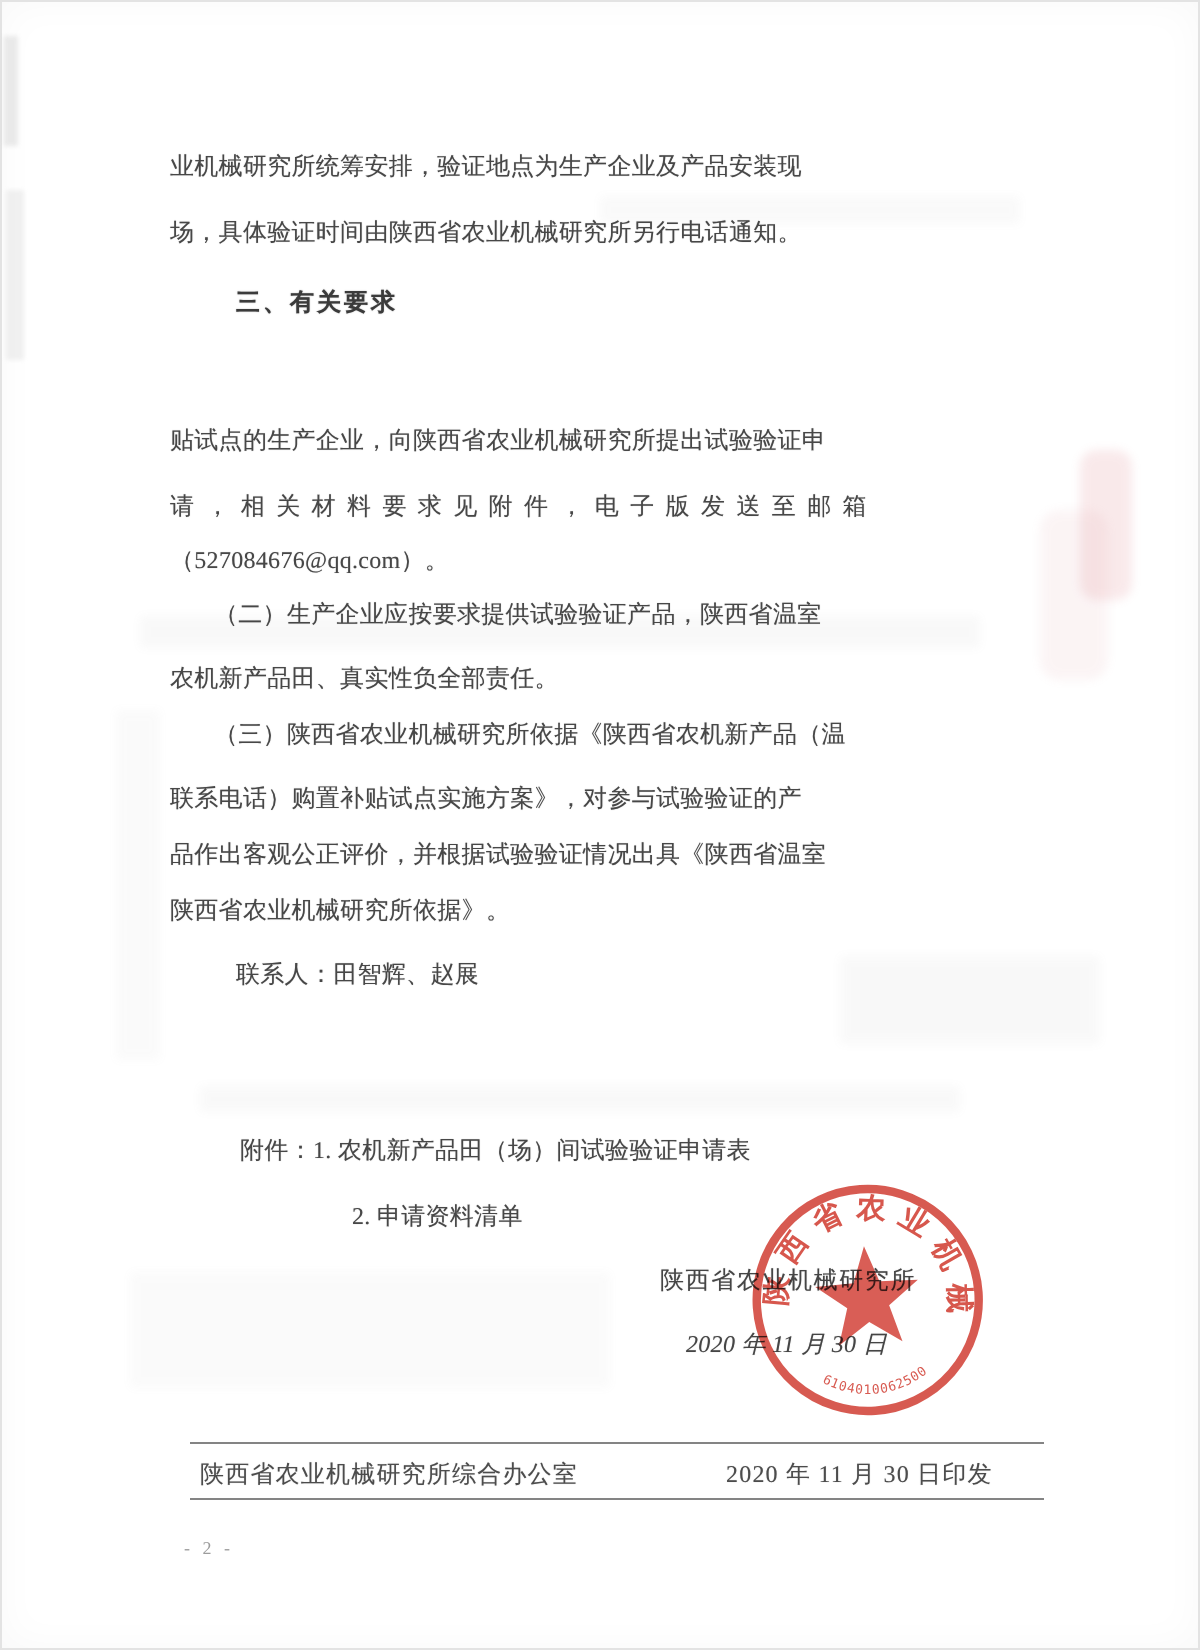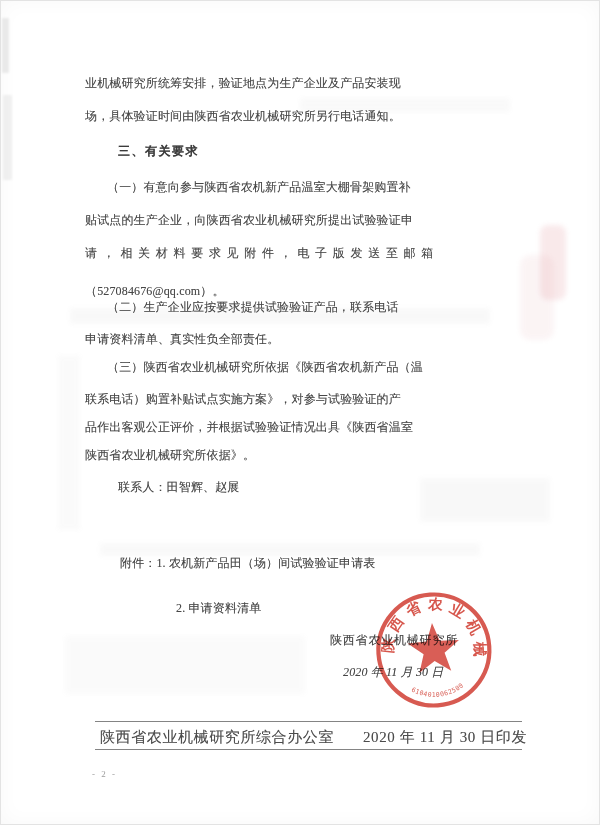--- a/index.html
+++ b/index.html
@@ -27,21 +27,21 @@
     text-shadow:0 0 0.6px rgba(55,55,55,0.55);
   }
   .justified{letter-spacing:5.7px;}
   .sig{color:#454545;}
   .footer-rule{
     position:absolute;left:95px;width:427px;height:1px;
     background:#6f6f6f;opacity:0.85;
   }
   .footer-text{
     position:absolute;height:20px;line-height:20px;
-    font-size:15px;color:#4c4c4c;letter-spacing:0.6px;white-space:nowrap;
+    font-size:12px;color:#4c4c4c;letter-spacing:0.6px;white-space:nowrap;
     text-shadow:0 0 0.5px rgba(70,70,70,0.35);
   }
   .page-number{
     position:absolute;left:92px;top:769px;
     font-size:9px;color:#9c9c9c;letter-spacing:2px;
   }
   .seal{
     position:absolute;left:368px;top:586px;width:132px;height:132px;
     mix-blend-mode:multiply;opacity:0.92;
     transform:rotate(-4deg);
@@ -73,36 +73,35 @@
   <div class="smudge s7"></div>
   <div class="smudge s8"></div>
   <div class="smudge s9"></div>
   <div class="smudge s10"></div>
 
   <div class="line" style="left:85px;top:72px;">业机械研究所统筹安排，验证地点为生产企业及产品安装现</div>
   <div class="line" style="left:85px;top:105px;">场，具体验证时间由陕西省农业机械研究所另行电话通知。</div>
 
   <div class="line heading" style="left:118px;top:140px;">三、有关要求</div>
 
-  <div class="line" style="left:107px;top:176px;">（一）有意向参与陕西省农机新产品温室大棚骨架购置补</div>
   <div class="line" style="left:85px;top:209px;">贴试点的生产企业，向陕西省农业机械研究所提出试验验证申</div>
   <div class="line justified" style="left:85px;top:242px;">请，相关材料要求见附件，电子版发送至邮箱</div>
-  <div class="line" style="left:85px;top:280px;">（527084676@qq.com）。</div>
+  <div class="line" style="left:85px;top:269px;">（527084676@qq.com）。</div>
 
-  <div class="line" style="left:107px;top:296px;">（二）生产企业应按要求提供试验验证产品，联系电话</div>
-  <div class="line" style="left:85px;top:328px;">申请资料清单、真实性负全部责任。</div>
+  <div class="line" style="left:107px;top:296px;">（二）生产企业应按要求提供试验验证产品，陕西省温室</div>
+  <div class="line" style="left:85px;top:328px;">农机新产品田、真实性负全部责任。</div>
 
   <div class="line" style="left:107px;top:356px;">（三）陕西省农业机械研究所依据《陕西省农机新产品（温</div>
   <div class="line" style="left:85px;top:388px;">联系电话）购置补贴试点实施方案》，对参与试验验证的产</div>
   <div class="line" style="left:85px;top:416px;">品作出客观公正评价，并根据试验验证情况出具《陕西省温室</div>
   <div class="line" style="left:85px;top:444px;">陕西省农业机械研究所依据》。</div>
 
   <div class="line" style="left:118px;top:476px;">联系人：田智辉、赵展</div>
 
-  <div class="line" style="left:120px;top:552px;">附件：1. 农机新产品田（场）间试验验证申请表</div>
+  <div class="line" style="left:120px;top:564px;">附件：1. 农机新产品田（场）间试验验证申请表</div>
   <div class="line" style="left:176px;top:597px;">2. 申请资料清单</div>
 
   <div class="line sig" style="left:330px;top:629px;letter-spacing:0.8px;">陕西省农业机械研究所</div>
   <div class="line sig" style="left:343px;top:661px;font-style:italic;">2020 年 11 月 30 日</div>
 
   <svg class="seal" viewBox="0 0 132 132">
     <defs>
       <path id="arcTop" d="M 27.5 78 A 41 41 0 1 1 104.5 78"></path>
       <path id="arcBottom" d="M 25.3 87.5 A 47 47 0 0 0 106.7 87.5"></path>
     </defs>

